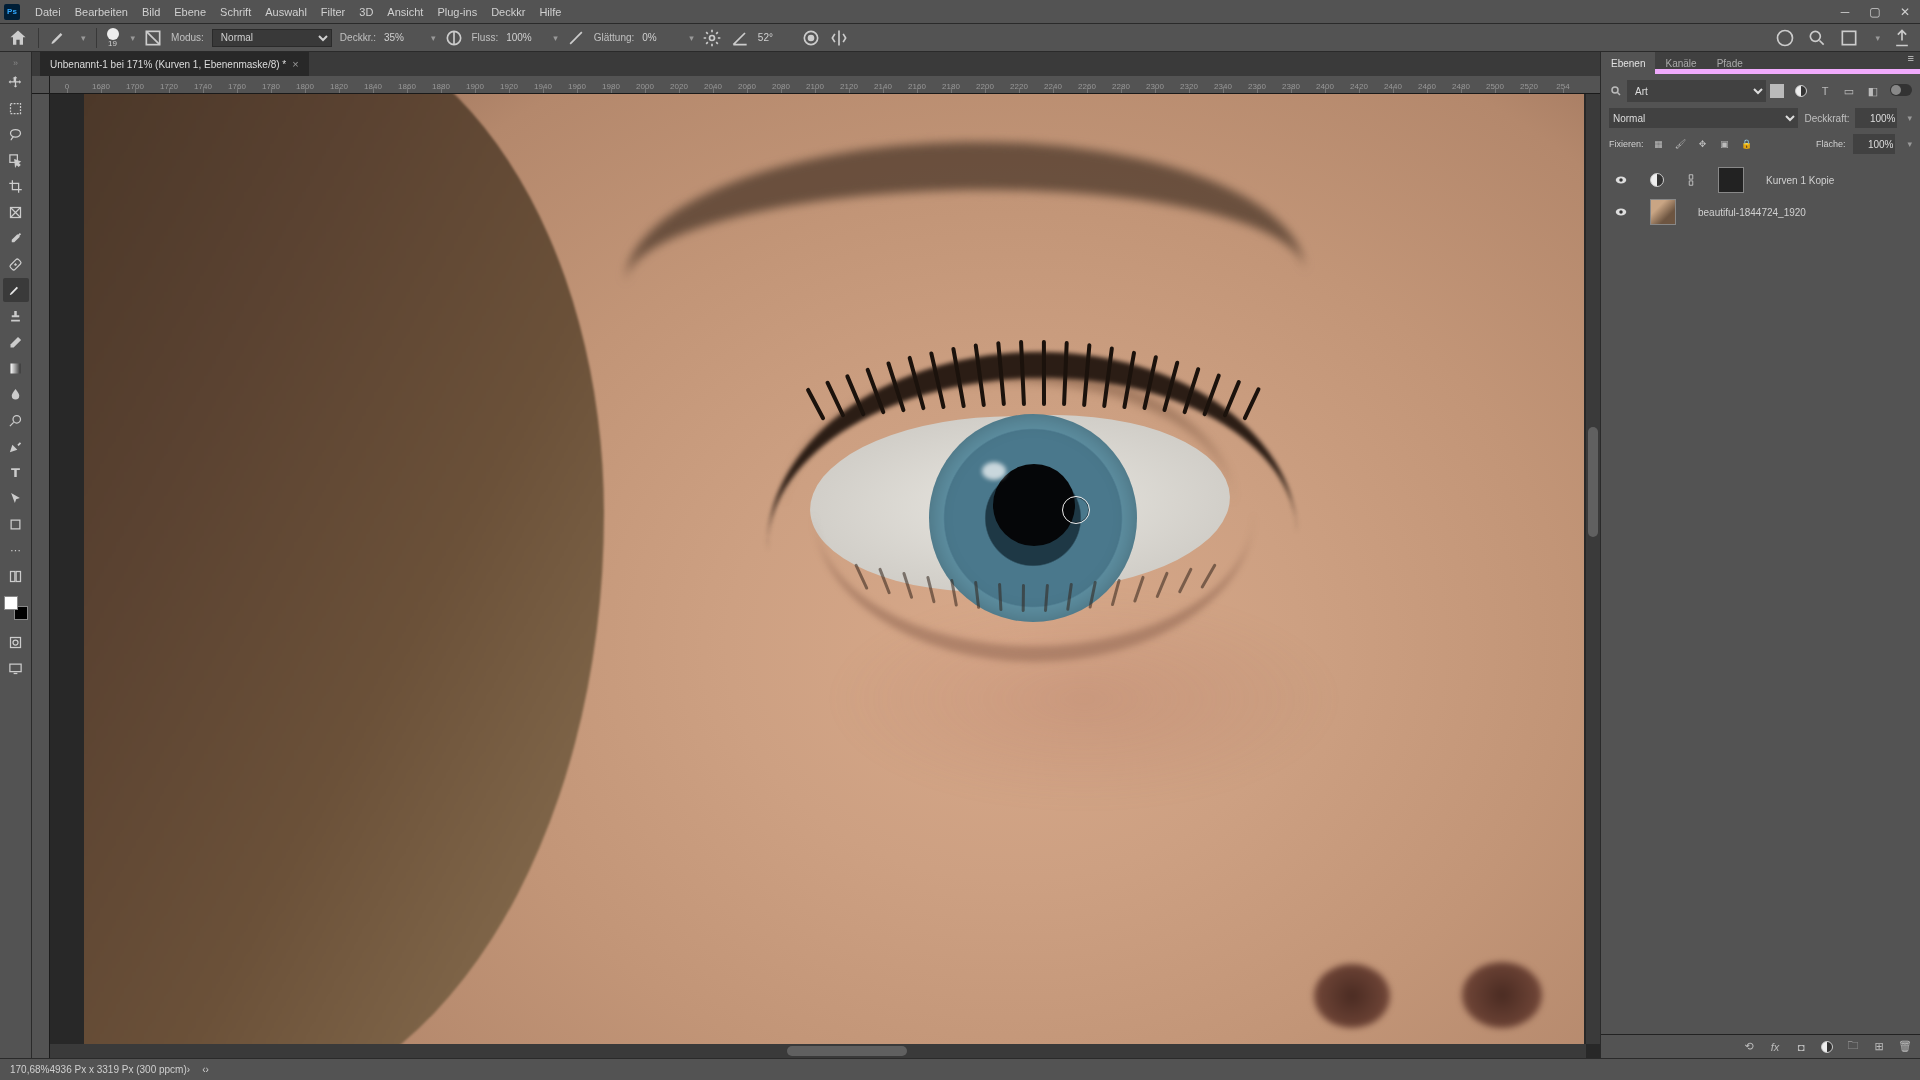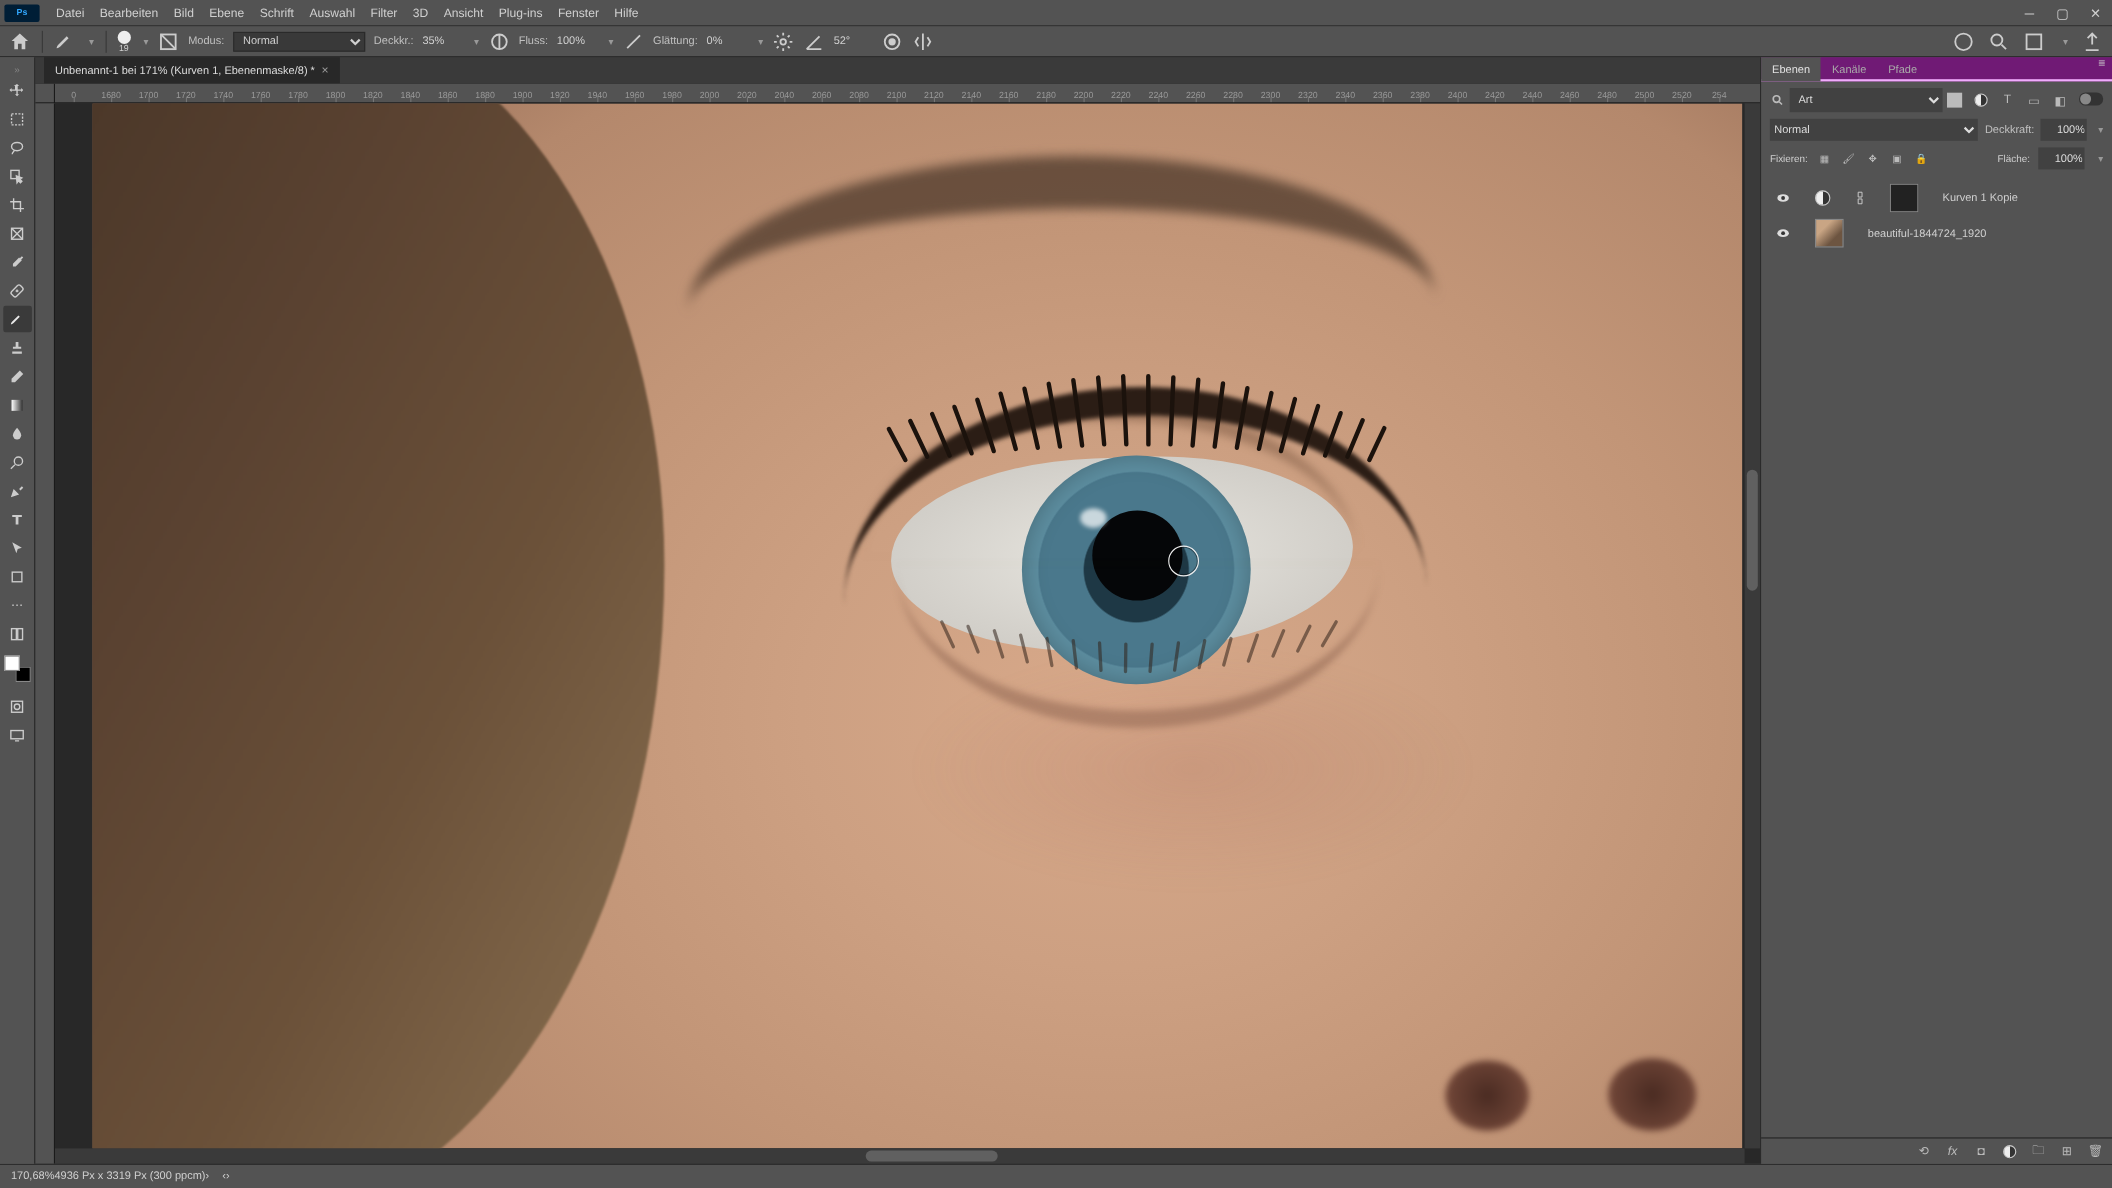--- a/index.html
+++ b/index.html
@@ -1,18 +1,18 @@
 <!DOCTYPE html>
 <html><head>
 <meta charset="utf-8">
 <style>
 * { margin:0; padding:0; box-sizing:border-box; font-family:"Segoe UI",Tahoma,sans-serif; user-select:none; }
 body { width:1920px; height:1080px; background:#535353; overflow:hidden; font-size:11px; color:#d0d0d0; position:relative; }
 .menubar { height:24px; background:#535353; display:flex; align-items:center; padding-left:4px; border-bottom:1px solid #2a2a2a;}
-.ps-logo { width:32px; height:16px; background:#001e36; color:#31a8ff; font-size:8px; font-weight:bold; display:flex; align-items:center; justify-content:center; border-radius:2px; margin-right:8px;}
+.ps-logo { width:16px; height:16px; background:#001e36; color:#31a8ff; font-size:8px; font-weight:bold; display:flex; align-items:center; justify-content:center; border-radius:2px; margin-right:8px;}
 .menu-item { padding:0 7px; height:24px; display:flex; align-items:center; cursor:default; }
 .win-controls { margin-left:auto; display:flex; }
 .win-btn { width:30px; height:24px; display:flex; align-items:center; justify-content:center; font-size:12px;}
 .optbar { height:28px; background:#535353; display:flex; align-items:center; padding:0 8px; gap:8px; border-bottom:1px solid #2a2a2a;}
 .opt-icon { width:20px; height:20px; display:flex; align-items:center; justify-content:center;}
 .opt-sep { width:1px; height:20px; background:#383838; margin:0 2px;}
 .opt-label { font-size:10px; color:#c0c0c0;}
 .opt-sel { background:#393939; border:1px solid #2a2a2a; color:#d0d0d0; font-size:10px; height:18px; padding:0 4px; }
 .opt-input { background:transparent; border:none; color:#d0d0d0; font-size:10px; width:35px; text-align:left;}
 .topright { margin-left:auto; display:flex; gap:12px; align-items:center;}
@@ -51,21 +51,21 @@
 .lowlash { position:absolute; width:3px; height:28px; background:rgba(50,35,25,.55); border-radius:2px; transform-origin:top center;}
 .undereye { position:absolute; left:750px; top:500px; width:500px; height:210px; background:radial-gradient(ellipse,rgba(165,105,90,.22),transparent 72%); border-radius:50%; filter:blur(8px);}
 .nostrilL{position:absolute;left:1230px;top:870px;width:76px;height:64px;background:radial-gradient(circle,#4a2b22,#6f4537 72%);border-radius:50%;filter:blur(3px);}
 .nostrilR{position:absolute;left:1378px;top:868px;width:80px;height:66px;background:radial-gradient(circle,#4a2b22,#6f4537 72%);border-radius:50%;filter:blur(3px);}
 .brush-cursor { position:absolute; width:28px; height:28px; border:1px solid #eee; border-radius:50%; left:1012px; top:402px; box-shadow:0 0 0 1px rgba(0,0,0,.4) inset;}
 .scrollbar-h { position:absolute; bottom:0; left:18px; right:14px; height:14px; background:#3a3a3a;}
 .sb-thumb-h { position:absolute; left:48%; top:2px; width:120px; height:10px; background:#606060; border-radius:5px;}
 .scrollbar-v { position:absolute; right:0; top:18px; bottom:14px; width:14px; background:#3a3a3a;}
 .sb-thumb-v { position:absolute; top:35%; left:2px; height:110px; width:10px; background:#606060; border-radius:5px;}
 .right-panel { width:320px; background:#535353; border-left:1px solid #2a2a2a; display:flex; flex-direction:column;}
-.panel-tabs { height:22px; background:#701a75; display:flex; border-bottom:2px solid #f0abfc;}
+.panel-tabs { height:22px; background:#404040; display:flex; border-bottom:5px solid #f0abfc;}
 .ptab { padding:0 10px; height:22px; display:flex; align-items:center; font-size:10px; color:#aaa;}
 .ptab.active { background:#535353; color:#e2e2e2;}
 .panel-body { padding:6px 8px; display:flex; flex-direction:column; gap:6px;}
 .search-row { display:flex; align-items:center; gap:4px;}
 .search-sel { flex:1; background:#414141; border:none; color:#ddd; height:22px; font-size:10px; padding:0 4px;}
 .mini-icons { display:flex; gap:10px;}
 .mini-ic{width:14px;height:14px;display:flex;align-items:center;justify-content:center;color:#bbb;}
 .blend-row { display:flex; align-items:center; gap:6px;}
 .blend-sel { background:#414141; border:none; color:#ddd; height:20px; font-size:10px; flex:1;}
 .op-inp { width:42px; background:#414141; border:none; color:#ddd; height:20px; font-size:10px; text-align:right; padding-right:2px;}
@@ -93,21 +93,21 @@
       <div class="menu-item">Datei</div>
       <div class="menu-item">Bearbeiten</div>
       <div class="menu-item">Bild</div>
       <div class="menu-item">Ebene</div>
       <div class="menu-item">Schrift</div>
       <div class="menu-item">Auswahl</div>
       <div class="menu-item">Filter</div>
       <div class="menu-item">3D</div>
       <div class="menu-item">Ansicht</div>
       <div class="menu-item">Plug-ins</div>
-      <div class="menu-item">Fenster</div>
+      <div class="menu-item">Deckkr</div>
       <div class="menu-item">Hilfe</div>
     </div>
   <div class="win-controls">
     <div class="win-btn">─</div>
     <div class="win-btn">▢</div>
     <div class="win-btn">✕</div>
   </div>
 </div>
 
 <div class="optbar">

